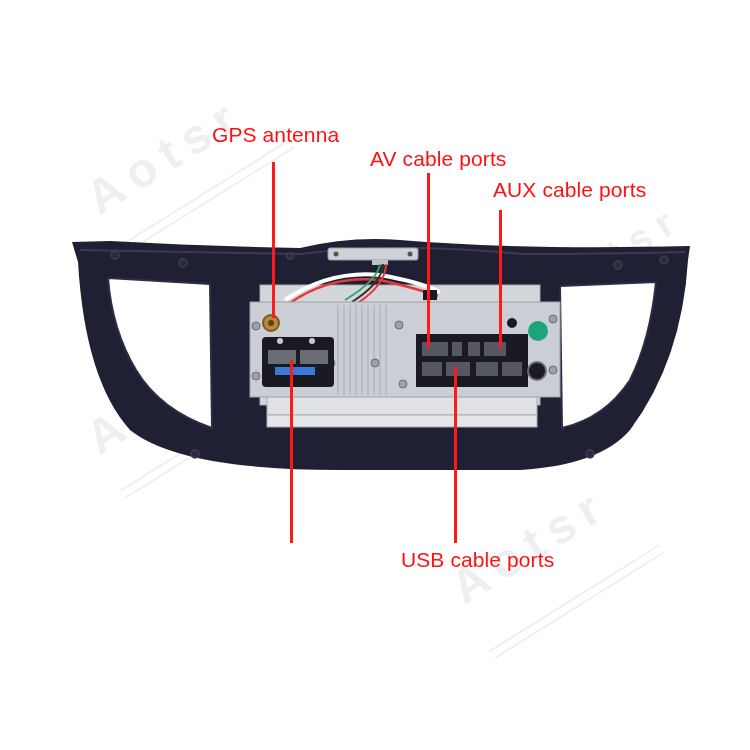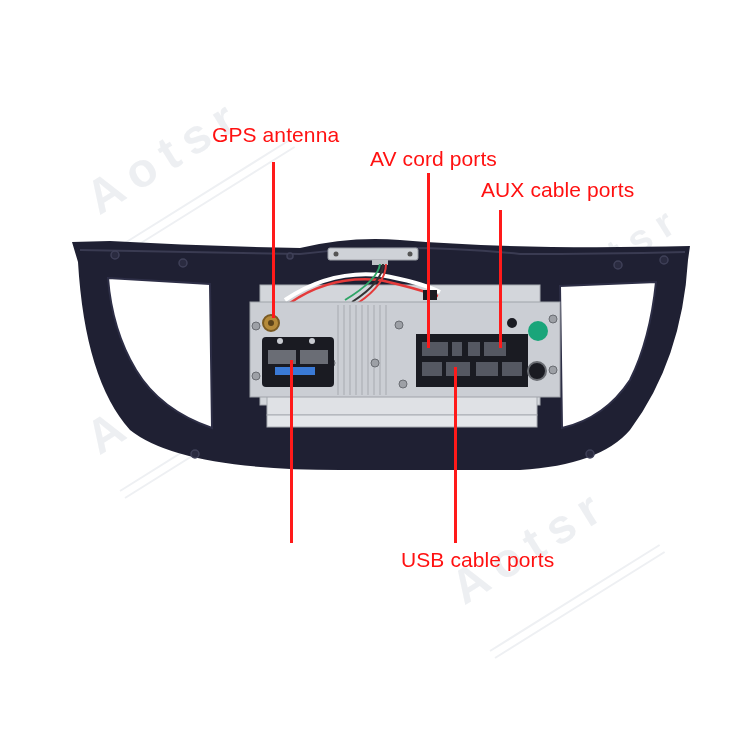--- a/index.html
+++ b/index.html
@@ -120,16 +120,16 @@
     <circle cx="512" cy="323" r="5" fill="#1a1b22"></circle>
   </svg>
 
   <div class="line" style="left:272px; top:162px; height:156px;"></div>
   <div class="line" style="left:427px; top:173px; height:175px;"></div>
   <div class="line" style="left:499px; top:210px; height:138px;"></div>
   <div class="line" style="left:290px; top:360px; height:183px;"></div>
   <div class="line" style="left:454px; top:367px; height:176px;"></div>
 
   <div class="label" style="left:212px; top:123px;">GPS antenna</div>
-  <div class="label" style="left:370px; top:147px;">AV cord ports</div>
-  <div class="label" style="left:481px; top:178px;">AUX cable ports</div>
+  <div class="label" style="left:370px; top:147px;">AV cable ports</div>
+  <div class="label" style="left:493px; top:178px;">AUX cable ports</div>
   <div class="label" style="left:401px; top:548px;">USB cable ports</div>
 </div>
 
 </body></html>

